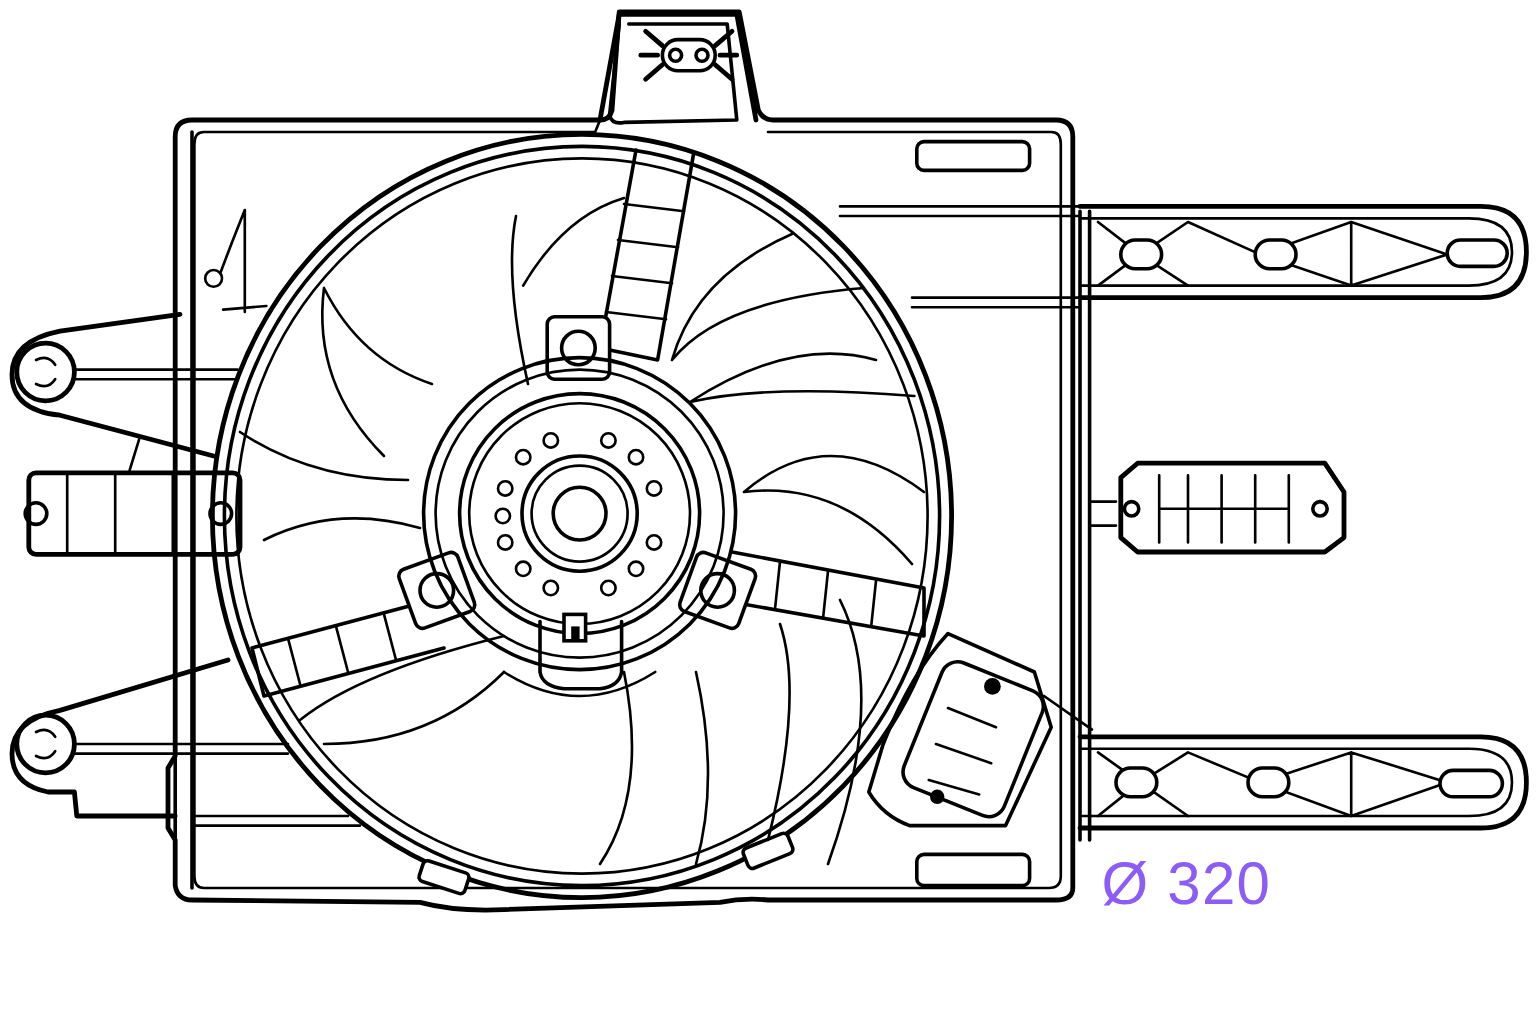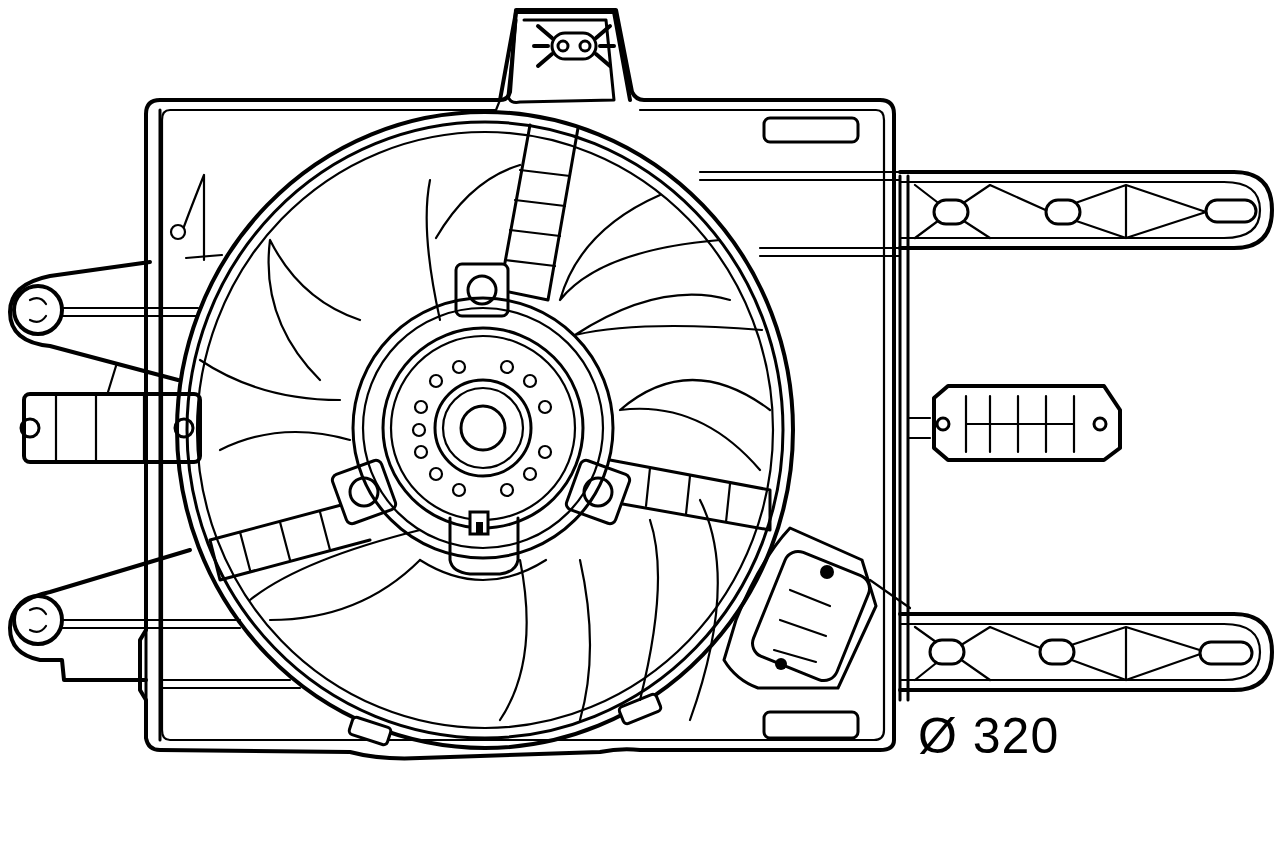--- a/index.html
+++ b/index.html
@@ -5,21 +5,21 @@
   html, body { margin: 0; padding: 0; background: #ffffff; }
   body { width: 1280px; height: 841px; position: relative; overflow: hidden; }
   #drawing { position: absolute; left: 0; top: 0; width: 1280px; height: 841px; }
   #drawing .k { fill: none; stroke: #000; stroke-width: 4; stroke-linejoin: round; stroke-linecap: round; }
   #drawing .m { fill: none; stroke: #000; stroke-width: 3; stroke-linejoin: round; stroke-linecap: round; }
   #drawing .t { fill: none; stroke: #000; stroke-width: 2.2; stroke-linejoin: round; stroke-linecap: round; }
   #drawing .w { fill: #fff; stroke: #000; stroke-width: 3; }
   #drawing .wt { fill: #fff; stroke: #000; stroke-width: 2.2; }
   .dim-label {
     position: absolute; left: 918px; top: 706px;
-    font-family: "Liberation Sans", sans-serif; font-size: 50px; color: #000000;
+    font-family: "Liberation Sans", sans-serif; font-size: 50px; color: #8b5cf6;
     line-height: 60px; white-space: nowrap; letter-spacing: 1px;
   }
 </style>
 </head>
 <body>
 
 <svg id="drawing" viewBox="0 0 1280 841" xmlns="http://www.w3.org/2000/svg">
 
   <g>
     <path class="k" d="M160,100 L500,100 Q508,100 510,92 L516,10 L616,10 L632,92 Q636,100 644,100 L880,100 Q894,100 894,114 L894,740 Q894,750 880,750 L640,750 Q620,748 600,752 L420,758 Q380,760 350,752 L160,750 Q148,750 146,738 L146,700 L140,690 L140,640 L146,630 L146,114 Q146,100 160,100 Z"></path>

